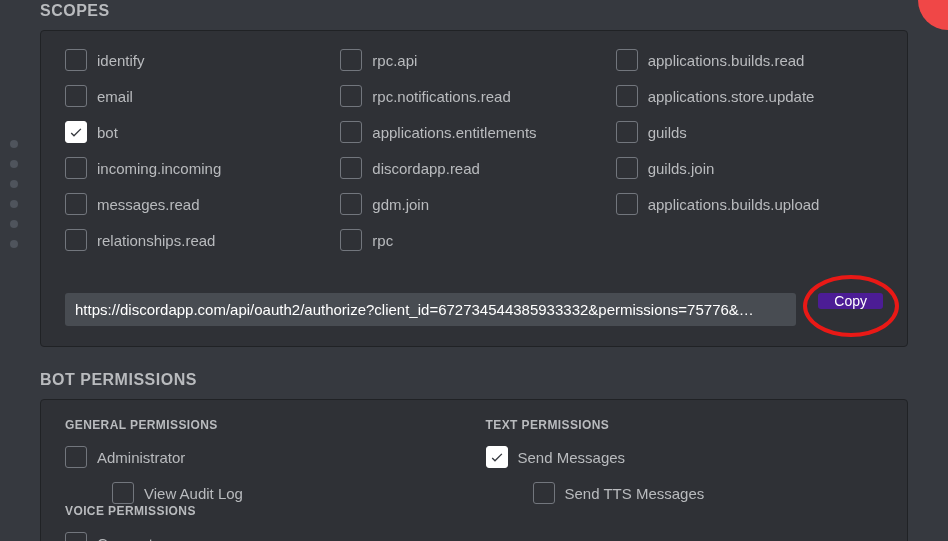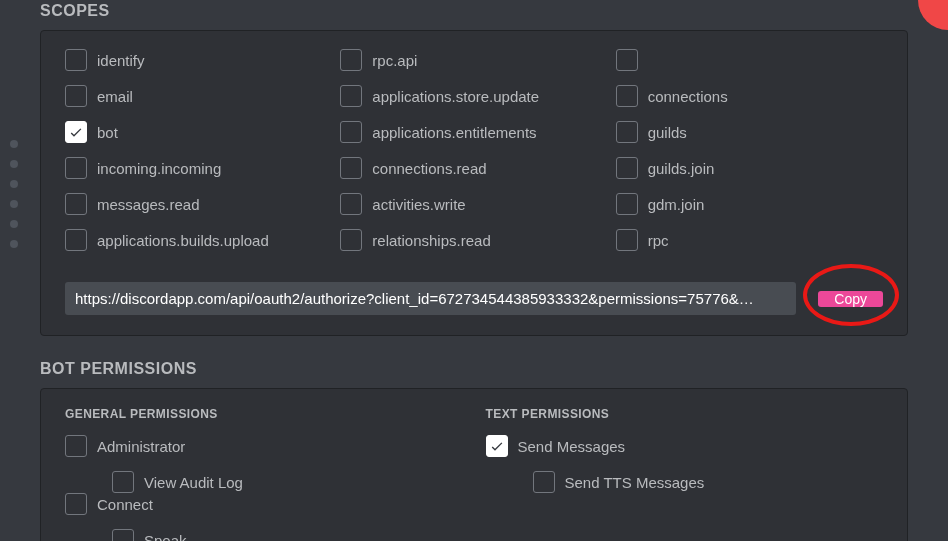--- a/index.html
+++ b/index.html
@@ -91,40 +91,40 @@
   }
   .checkbox.checked svg { display: block; }
   .checkbox svg { display: none; width: 16px; height: 16px; }
   .check-label {
     color: #b9bbbe;
     font-size: 15px;
     cursor: pointer;
   }
   .url-row {
     display: flex;
-    align-items: center;
+    align-items: flex-start;
     gap: 22px;
-    margin-top: 17px;
+    margin-top: 28px;
     position: relative;
   }
   .url-input {
     flex: 1;
     background: #484c52;
     border: none;
     border-radius: 3px;
     color: #ffffff;
     font-size: 15px;
     padding: 8px 10px;
     font-family: inherit;
     white-space: nowrap;
     overflow: hidden;
     text-overflow: ellipsis;
   }
   .copy-btn {
-    background: #ec4899;
+    background: #4c1d95;
     color: #ffffff;
     border: none;
     border-radius: 3px;
     font-size: 14px;
     font-weight: 500;
     padding: 0 16px;
     cursor: pointer;
   }
   .annot-circle {
     position: absolute;
@@ -174,38 +174,39 @@
         </div>
         <div>
           <div class="check-row">
             <span class="checkbox"></span>
             <span class="check-label">rpc.api</span>
           </div>
         </div>
         <div>
           <div class="check-row">
             <span class="checkbox"></span>
+            <span class="check-label">applications.builds.read</span>
           </div>
         </div>
         <div>
           <div class="check-row">
             <span class="checkbox"></span>
             <span class="check-label">email</span>
           </div>
         </div>
         <div>
           <div class="check-row">
             <span class="checkbox"></span>
+            <span class="check-label">rpc.notifications.read</span>
+          </div>
+        </div>
+        <div>
+          <div class="check-row">
+            <span class="checkbox"></span>
             <span class="check-label">applications.store.update</span>
-          </div>
-        </div>
-        <div>
-          <div class="check-row">
-            <span class="checkbox"></span>
-            <span class="check-label">connections</span>
           </div>
         </div>
         <div>
           <div class="check-row">
             <span class="checkbox checked">
               <svg viewBox="0 0 24 24">
                 <path fill="#36393f" d="M9 16.2l-3.5-3.5 -1.4 1.4L9 19 20 8l-1.4-1.4z"></path>
               </svg>
             </span>
             <span class="check-label">bot</span>
@@ -225,39 +226,33 @@
         </div>
         <div>
           <div class="check-row">
             <span class="checkbox"></span>
             <span class="check-label">incoming.incoming</span>
           </div>
         </div>
         <div>
           <div class="check-row">
             <span class="checkbox"></span>
-            <span class="check-label">connections.read</span>
+            <span class="check-label">discordapp.read</span>
           </div>
         </div>
         <div>
           <div class="check-row">
             <span class="checkbox"></span>
             <span class="check-label">guilds.join</span>
           </div>
         </div>
         <div>
           <div class="check-row">
             <span class="checkbox"></span>
             <span class="check-label">messages.read</span>
-          </div>
-        </div>
-        <div>
-          <div class="check-row">
-            <span class="checkbox"></span>
-            <span class="check-label">activities.write</span>
           </div>
         </div>
         <div>
           <div class="check-row">
             <span class="checkbox"></span>
             <span class="check-label">gdm.join</span>
           </div>
         </div>
         <div>
           <div class="check-row">
@@ -314,20 +309,21 @@
               </svg>
             </span>
             <span class="check-label">Send Messages</span>
           </div>
           <div class="check-row">
             <span class="checkbox"></span>
             <span class="check-label">Send TTS Messages</span>
           </div>
         </div>
         <div class="perm-col">
+          <div class="perm-col-header">VOICE PERMISSIONS</div>
           <div class="check-row">
             <span class="checkbox"></span>
             <span class="check-label">Connect</span>
           </div>
           <div class="check-row">
             <span class="checkbox"></span>
             <span class="check-label">Speak</span>
           </div>
         </div>
       </div>

